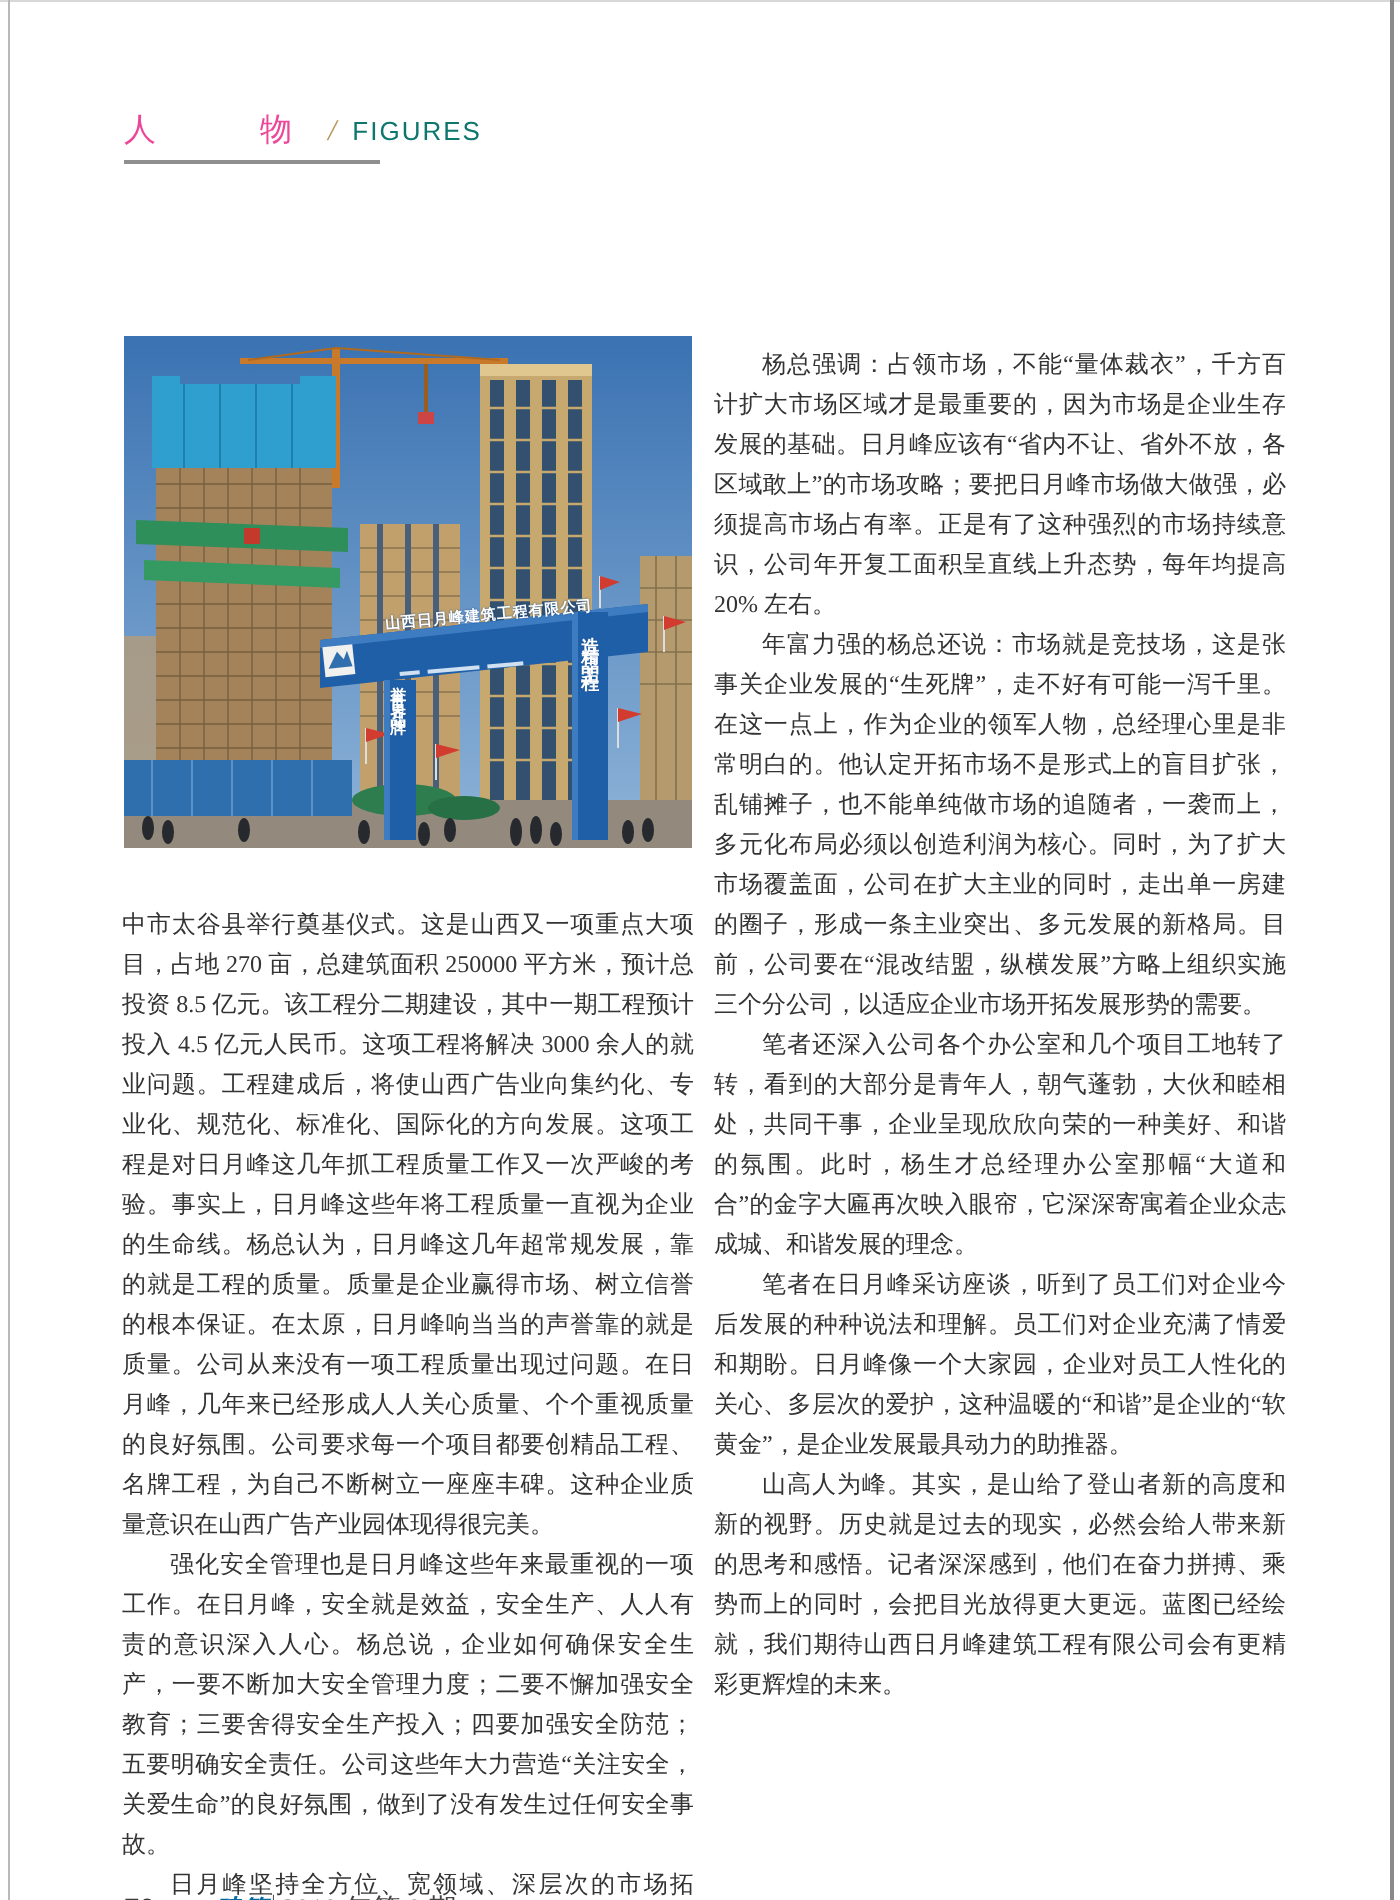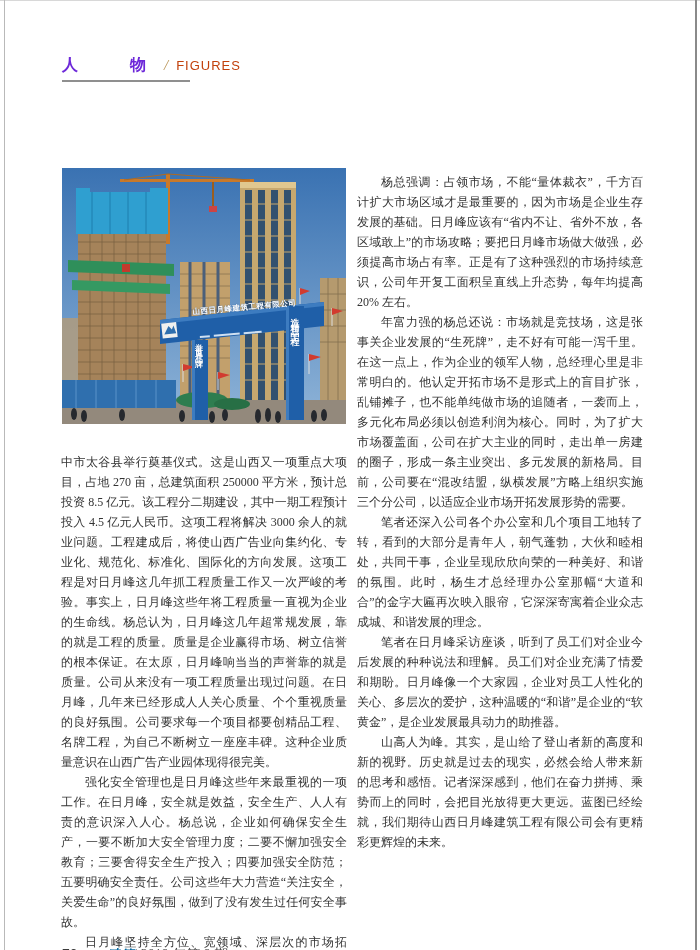--- a/index.html
+++ b/index.html
@@ -11,23 +11,23 @@
     font-family:"Liberation Serif", serif;
   }
   
   .edge-left{position:absolute;left:4px;top:0;width:1px;height:950px;background:#b9b9b9;}
   .edge-right{position:absolute;left:695px;top:0;width:2px;height:950px;background:#8a8a8a;}
   .edge-top{position:absolute;left:0;top:0;width:700px;height:1px;background:#d8d8d8;}
 
   
   .header{position:absolute;left:62px;top:55px;width:300px;}
   .header-row{display:flex;align-items:baseline;gap:8px;}
-  .sec-cn{color:#6d28d9;font-size:16px;font-weight:bold;letter-spacing:18px;text-align:right;}
+  .sec-cn{color:#ec4899;font-size:16px;font-weight:normal;letter-spacing:18px;text-align:right;}
   .sec-slash{color:#b99455;font-size:15px;font-style:italic;margin-left:-8px;}
-  .sec-en{color:#c2410c;font-size:13px;letter-spacing:1px;font-family:"Liberation Sans",sans-serif;}
+  .sec-en{color:#0f766e;font-size:13px;letter-spacing:1px;font-family:"Liberation Sans",sans-serif;}
   .header-rule{margin-top:4px;width:128px;height:2px;background:#8f8f8f;}
 
   
   .photo{position:absolute;left:62px;top:168px;width:284px;height:256px;overflow:hidden;background:#4179b8;}
   .photo svg{position:absolute;left:0;top:0;}
   .gate-text{
     position:absolute;left:35%;top:55.5%;width:59%;
     transform:rotate(-5deg);transform-origin:left center;
     color:#ffffff;font-size:7.5px;letter-spacing:0.5px;text-align:center;
     white-space:nowrap;font-family:"Liberation Sans",sans-serif;font-weight:bold;

